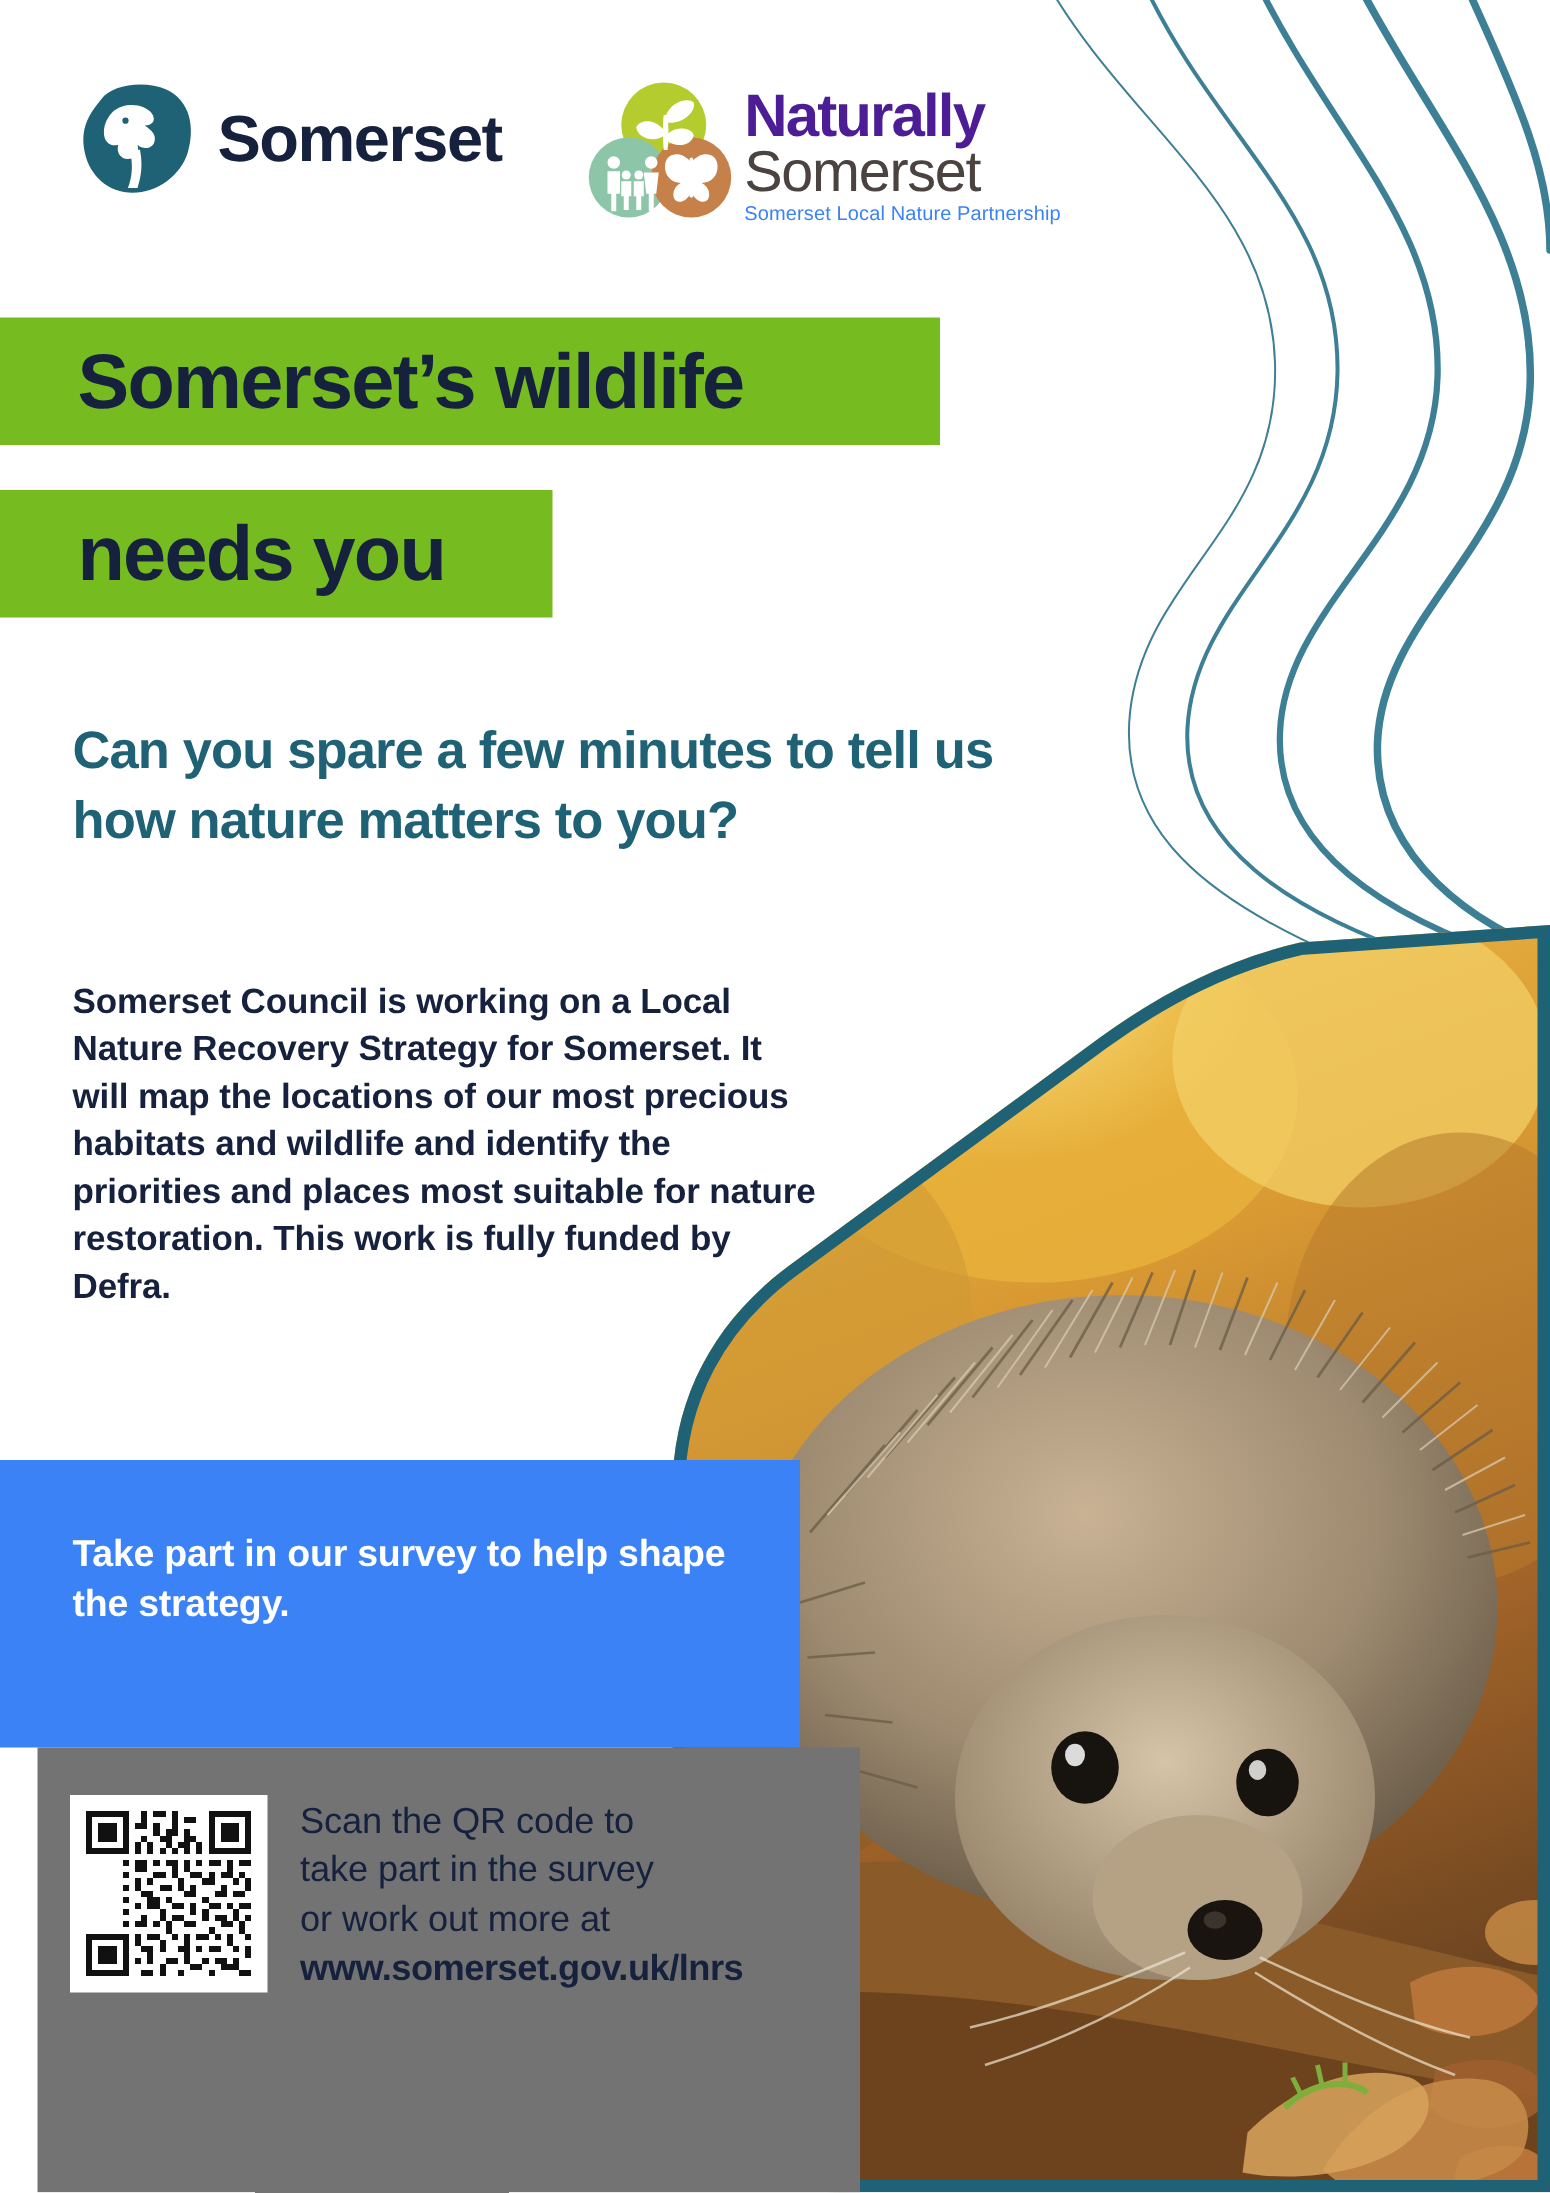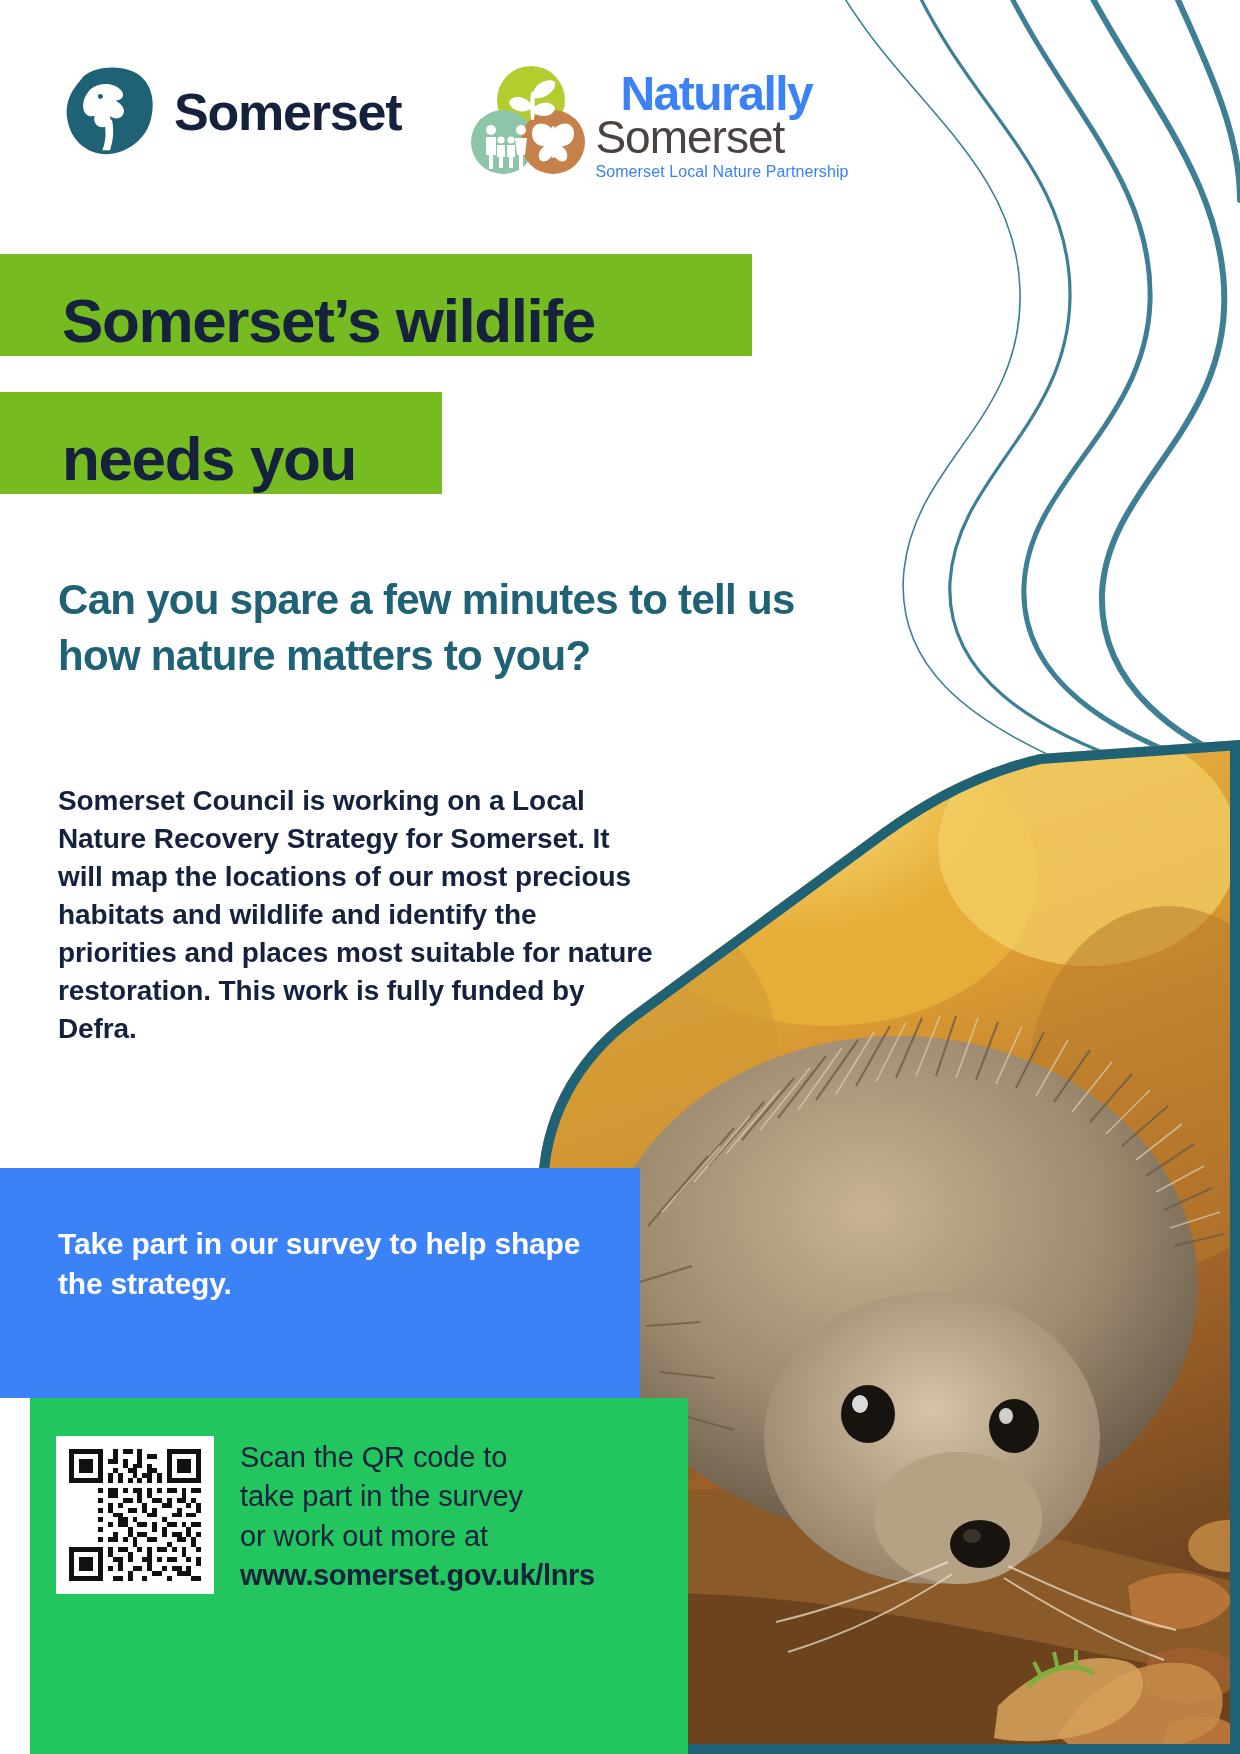--- a/index.html
+++ b/index.html
@@ -48,39 +48,39 @@
   .sc-words .l2 {
     font-size: 40px; font-weight: 400; color: #16213e;
     letter-spacing: -0.4px; display: block; margin-top: 2px;
   }
 
   .ns-logo { display: flex; align-items: flex-start; margin-left: 68px; padding-top: 2px; }
   .ns-mark { width: 116px; height: 112px; flex: none; margin-right: 10px; }
   .ns-words { line-height: 1; padding-top: 6px; }
   .ns-words .n1 {
     display: block; font-size: 48px; font-weight: 700;
-    color: #3b82f6; letter-spacing: -1.5px; margin-left: 25px;
+    color: #4c1d95; letter-spacing: -1.5px;
   }
   .ns-words .n2 {
     display: block; font-size: 46px; font-weight: 300;
     color: #4a4340; letter-spacing: -1px; margin-top: -4px;
   }
   .ns-words .n3 {
     display: block; font-size: 16px; font-weight: 400;
     color: #3b82f6; letter-spacing: 0.1px; margin-top: 4px;
   }
 
   
   .hl-bar {
     position: absolute;
     left: 0;
     background: #76bc21;
     z-index: 4;
     display: flex;
-    align-items: flex-end;
+    align-items: center;
   }
   .hl-bar span {
     font-size: 62px;
     font-weight: 700;
     color: #16213e;
     letter-spacing: -1.4px;
     padding-left: 62px;
     white-space: nowrap;
   }
   #hl1 { top: 254px; width: 752px; height: 102px; }
@@ -148,21 +148,21 @@
     letter-spacing: -0.2px;
   }
 
   
   .qr-band {
     position: absolute;
     left: 30px;
     top: 1398px;
     width: 658px;
     height: 356px;
-    background: #22c55e;
+    background: #737373;
     z-index: 7;
     display: flex;
     align-items: flex-start;
     padding: 38px 0 0 26px;
   }
   .qr-box {
     width: 158px; height: 158px;
     background: #ffffff;
     padding: 8px;
     flex: none;

